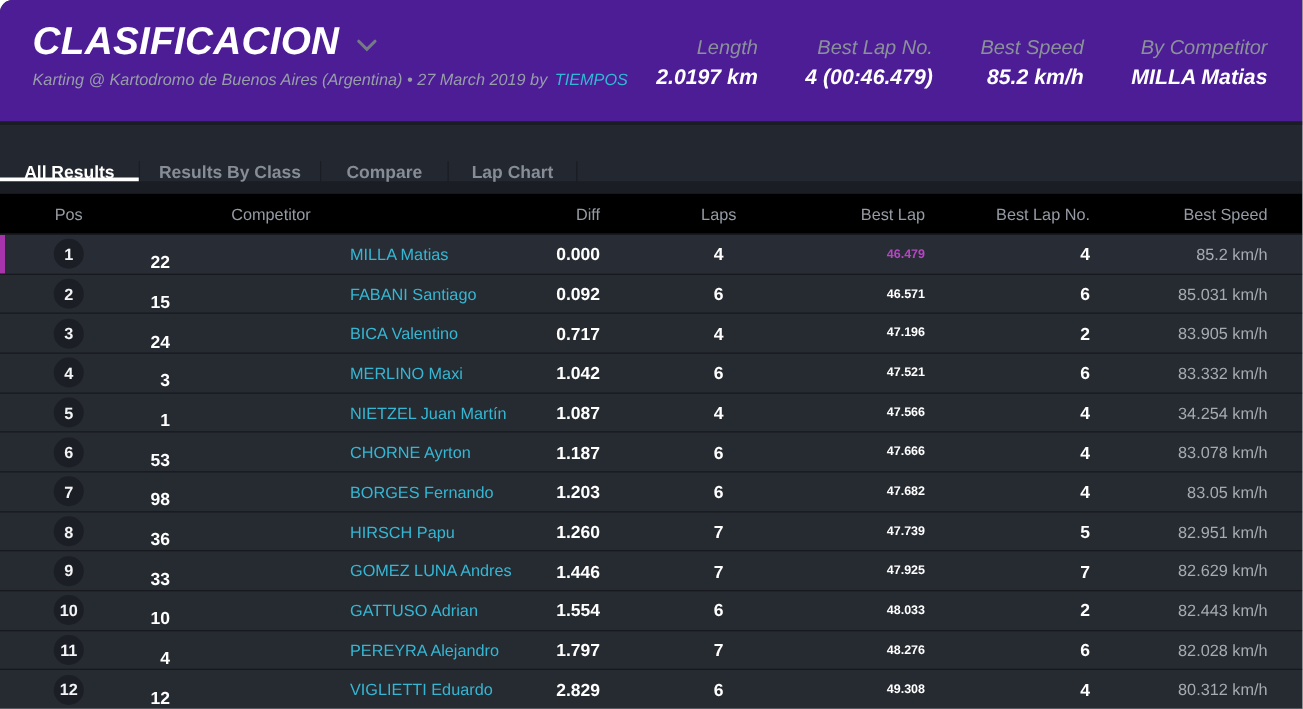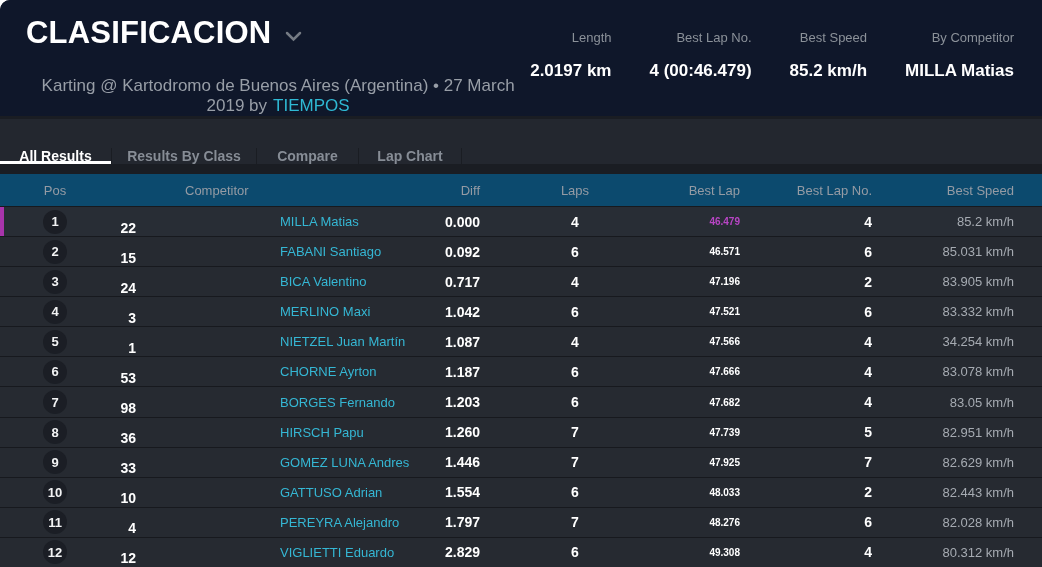--- a/index.html
+++ b/index.html
@@ -3,49 +3,49 @@
 <meta charset="utf-8">
 <style>
   * { margin:0; padding:0; box-sizing:border-box; }
   html,body { width:1042px; height:567px; background:#ffffff; overflow:hidden;
               font-family:"Liberation Sans", sans-serif; }
   .app { width:1042px; height:567px; display:flex; flex-direction:column;
          background:#262a32; border-top-left-radius:10px; overflow:hidden; }
 
   
   .header { flex:0 0 100px; display:flex; justify-content:space-between;
-            background:#0f172a; border-bottom:3px solid #1a1d23;
-            padding:0 28px 0 26px; }
+            background:#4c1d95; border-bottom:3px solid #1a1d23;
+            padding:0 28px 0 26px;font-style:italic; }
   .title-row { display:flex; align-items:center; gap:14px; padding-top:15px; }
   .page-title { font-size:31px; font-weight:bold; color:#ffffff; letter-spacing:0.2px; }
   .chevron { display:inline-flex; margin-top:6px; cursor:pointer; }
-  .subtitle { margin-top:25px; font-size:17px; color:#989ea7;text-align:center; }
+  .subtitle { margin-top:5px; font-size:13px; color:#989ea7;text-align:center; }
   .subtitle .link { color:#2fb9d4; margin-left:6px; cursor:pointer; }
   .stats { display:flex; gap:38px; padding-top:30px; }
   .stat { text-align:right; }
-  .stat .label { font-size:13px; color:#8b9199; margin-bottom:16px; }
+  .stat .label { font-size:16px; color:#8b9199; margin-bottom:4px; }
   .stat .value { font-size:17px; font-weight:bold; color:#ffffff; white-space:nowrap; }
 
   
   .tabbar { flex:0 0 45px; display:flex; background:#23272f;align-items:flex-end; }
   .tab { display:flex; align-items:center; justify-content:center;
          font-size:14px; font-weight:bold; color:#878d96;
          border-right:1px solid #1a1d23; cursor:pointer; position:relative; }
   .tab:nth-child(1){ width:112px; } .tab:nth-child(2){ width:145px; }
   .tab:nth-child(3){ width:102px; } .tab:nth-child(4){ width:103px; }
   .tab.active { color:#ffffff; }
   .tab.active::after { content:''; position:absolute; left:0; right:0; bottom:0;
                        height:3px; background:#ffffff; }
   .tabgap { flex:0 0 10px; background:#1a1d23; }
 
   
   .grid { display:grid;
           grid-template-columns:110px 30px 290px 60px 150px 110px 130px 1fr;
           align-items:center; }
-  .thead { flex:0 0 32px; background:#0c4a6e; color:#959ba4; font-size:13px; }
+  .thead { flex:0 0 32px; background:#000000; color:#959ba4; font-size:13px; }
   .thead .pos { text-align:center; }
   .thead .name { padding-left:45px; color:#959ba4; font-size:13px; }
   .thead .bspeed { color:#959ba4; }
   .rows { flex:1; display:flex; flex-direction:column; }
   .row { flex:1; background:#262a31; border-top:1px solid #17191e;
          position:relative; cursor:pointer; }
   .row.selected { background:#282d35; }
   .row.selected::before { content:''; position:absolute; left:0; top:0; bottom:0;
                           width:4px; background:#a834ab; }
   .row.selected .blap { color:#b845c5; }

